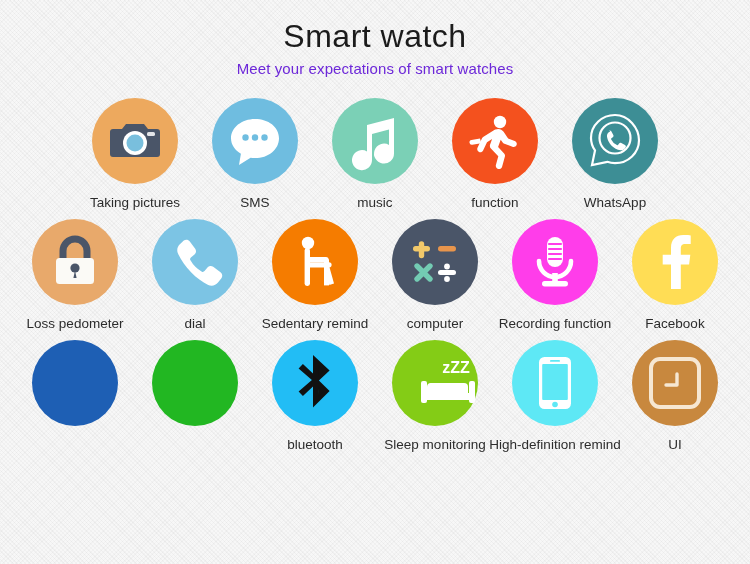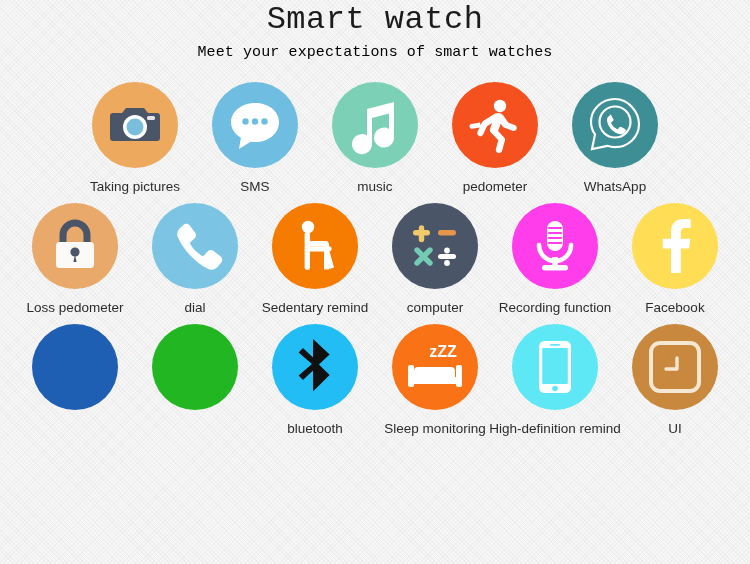--- a/index.html
+++ b/index.html
@@ -20,33 +20,33 @@
 
   #page {
     position: relative;
     width: 750px;
     height: 564px;
   }
 
   
   .header {
     text-align: center;
-    font-family: Liberation Mono, monospace;
+    padding-top: 16px;
   }
   .title {
     font-size: 32px;
     font-weight: normal;
     color: #1b1b1b;
     letter-spacing: 0.5px;
     line-height: 1.25;
     margin: 0;
   }
   .subtitle {
     font-size: 15px;
-    color: #000000;
+    color: #6d28d9;
     letter-spacing: 0.1px;
     margin: 4px 0 0 0;
     line-height: 1.2;
   }
 
   
   .grid {
     margin-top: 20px;
     display: flex;
     flex-direction: column;
@@ -127,21 +127,21 @@
           <div class="label">music</div>
         </div>
         <div class="cell">
           <div class="circle" style="background-color: rgb(244, 81, 30);">
             <svg width="52" height="54" viewBox="0 0 52 54">
               <circle cx="31" cy="8" r="6.2" fill="#ffffff"></circle>
               <path fill="#ffffff" d="M26.5 15.5c3.2-1.3 6.4-.2 8.1 2.3l4.5 6.7 6.6 2.4c1.7.6 2.5 2.4 1.9 4-.6 1.6-2.5 2.4-4.2 1.8l-8-2.9a4 4 0 0 1-1.9-1.5l-1.8-2.6-2.6 7.4 6 6.4c.8.9 1.1 2 .8 3.1l-2.8 10.1c-.5 1.7-2.3 2.7-4 2.2-1.7-.5-2.7-2.3-2.2-4l2.4-8.6-7.4-7.8c-1-1.1-1.3-2.6-.8-3.9l2-5.6-5.1 3.2-3.9 8.2c-.7 1.6-2.6 2.2-4.1 1.5-1.6-.8-2.2-2.6-1.5-4.2l4.4-9.2c.3-.7.9-1.3 1.6-1.7l11.6-7.3z"></path>
               <path fill="#ffffff" d="M11 24.5 2.5 26a2.4 2.4 0 1 0 .8 4.8l9-1.5z"></path>
             </svg>
           </div>
-          <div class="label">pedometer</div>
+          <div class="label">function</div>
         </div>
         <div class="cell">
           <div class="circle" style="background-color: rgb(61, 142, 149);">
             <svg width="58" height="58" viewBox="0 0 58 58">
               <path d="M29 3C15.7 3 5 13.3 5 25.9c0 4.6 1.5 8.9 4 12.5L6 53l15.2-3.2c2.4.9 5 1.4 7.8 1.4 13.3 0 24-10.3 24-22.9S42.3 3 29 3z" fill="none" stroke="#ffffff" stroke-width="2.2"></path>
               <circle cx="29" cy="26" r="15.5" fill="none" stroke="#ffffff" stroke-width="2.2"></circle>
               <path d="M23.2 18.5c.8-.3 1.7 0 2.1.8l2 3.7c.4.8.2 1.7-.5 2.2l-1.4 1.1c-.3.3-.4.7-.2 1.1a12.6 12.6 0 0 0 5.7 5.7c.4.2.8.1 1.1-.2l1.1-1.4c.5-.7 1.4-.9 2.2-.5l3.7 2c.8.4 1.1 1.3.8 2.1-.8 2.2-3 3.6-5.3 3.2-6.8-1.1-12.4-6.7-13.5-13.5-.4-2.3 1-4.5 3.2-5.3z" fill="#ffffff"></path>
             </svg>
           </div>
           <div class="label">WhatsApp</div>
@@ -237,21 +237,21 @@
           <div class="circle" style="background-color: rgb(34, 189, 245);">
             <svg width="44" height="56" viewBox="0 0 44 56">
               <path fill="#111111" d="M20 0 36.6 15.4 25.9 25.6 36.6 36 20 52.6V31.4L9.9 41 5.6 36.6 18.9 25 5.6 13.4 9.9 9 20 18.6V0zm5.4 15.9L25.4 9.1v6.8l-.2 3.3zm0 20.6-.2-3.3v6.8l.2-3.5z"></path>
               <path fill="#111111" d="M25.3 10.6v10.2l5.2-5z"></path>
               <path fill="#111111" d="M25.3 31.6v10.2l5.2-5.2z"></path>
             </svg>
           </div>
           <div class="label">bluetooth</div>
         </div>
         <div class="cell">
-          <div class="circle" style="background-color: #f97316;">
+          <div class="circle" style="background-color: #84cc16; justify-content: flex-end;">
             <svg width="60" height="52" viewBox="0 0 60 52">
               <text x="38" y="16" font-family="Liberation Sans, sans-serif" font-size="16" font-weight="bold" fill="#ffffff" text-anchor="middle">zZZ</text>
               <rect x="3" y="24" width="6" height="22" rx="2" fill="#ffffff"></rect>
               <rect x="51" y="24" width="6" height="22" rx="2" fill="#ffffff"></rect>
               <rect x="3" y="36" width="54" height="7" fill="#ffffff"></rect>
               <path d="M9 36v-6a4 4 0 0 1 4-4h33a4 4 0 0 1 4 4v6z" fill="#ffffff"></path>
               <rect x="11" y="26" width="12" height="8" rx="3" fill="#ffffff"></rect>
             </svg>
           </div>
           <div class="label">Sleep monitoring</div>

